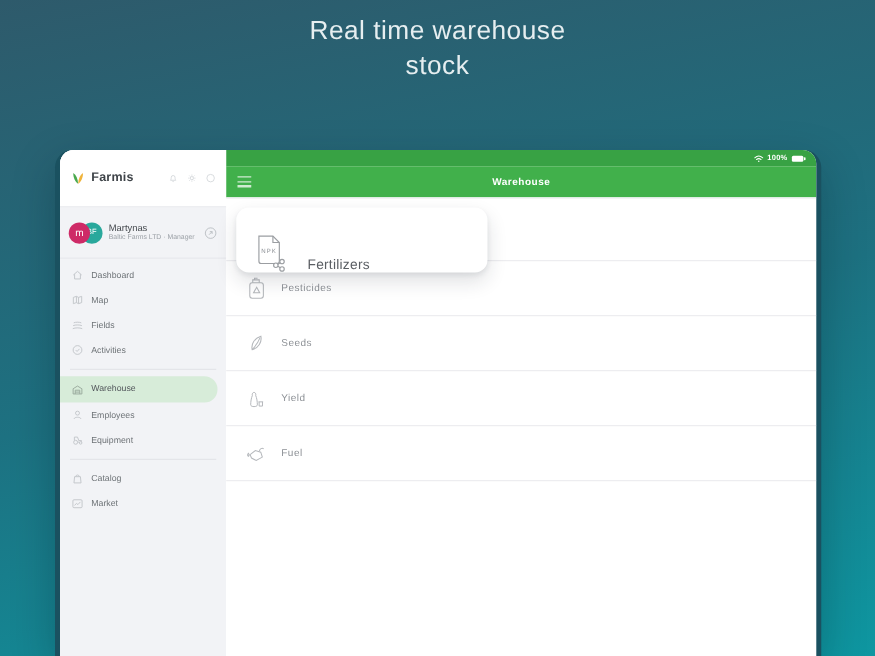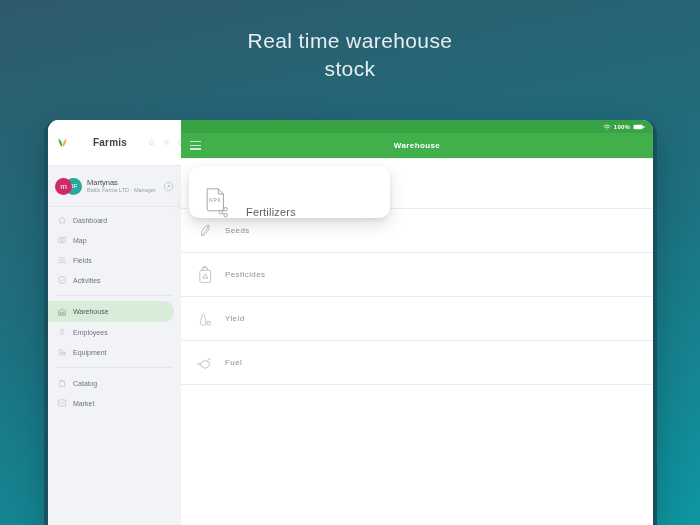--- a/index.html
+++ b/index.html
@@ -1,35 +1,35 @@
 <!DOCTYPE html>
 <html><head>
 <meta charset="utf-8">
 <style>
   * { margin:0; padding:0; box-sizing:border-box; }
   html,body { width:700px; height:525px; }
   body { font-family:"Liberation Sans",sans-serif; }
   .stage { position:relative; width:700px; height:525px; overflow:hidden;
            background:linear-gradient(168deg,#2e5a6b 0%,#1d7181 52%,#0e97a1 100%); }
 
-  .hero { position:absolute; top:27px; left:0; right:0; margin:0 auto; width:215px;
+  .hero { position:absolute; top:11px; left:0; right:0; margin:0 auto; width:215px;
           text-align:center; font-size:21px; line-height:28px; font-weight:300;
           color:#e6eef0; letter-spacing:.4px; }
 
   
   .tablet { position:absolute; left:44px; top:120px; width:613px; height:405px;
             background:#1a5160; border-radius:14px 14px 0 0;
             box-shadow:0 12px 34px rgba(0,25,35,.28); }
   .tablet-inner { position:absolute; left:4px; right:4px; top:0; bottom:0;
             border-radius:11px 11px 0 0; overflow:hidden; display:flex; background:#fff; }
 
   
   .sidebar { width:133px; background:#f2f3f6; display:flex; flex-direction:column; }
   .logo-row { height:46px; background:#fff; border-bottom:1px solid #e8e9ed;
-              display:flex; align-items:center; padding:0 8px; flex:0 0 auto;gap:20px; }
+              display:flex; align-items:center; padding:0 8px; flex:0 0 auto; }
   .brand { font-size:10px; font-weight:700; color:#3e4348; margin-left:4px;
            letter-spacing:.2px; flex:1; }
   .top-icons { display:flex; gap:6px; align-items:center; color:#d2d5d9; }
 
   .profile-row { height:41px; border-bottom:1px solid #e8e9ed; display:flex;
                  align-items:center; padding:0 7px; flex:0 0 auto; }
   .avatars { position:relative; width:27px; height:17px; flex:0 0 auto; }
   .av { position:absolute; top:0; width:17px; height:17px; border-radius:50%;
         color:#fff; display:flex; align-items:center; justify-content:center; }
   .av-user { left:0; z-index:2; background:#ce2a67; font-size:8px; }
@@ -262,36 +262,36 @@
           <span class="appbar-title">Warehouse</span>
         </div>
 
         <div class="content">
 
           <div class="w-row phantom"></div>
 
           <div class="w-row">
             <span class="w-icon">
               <svg viewBox="0 0 18 20" width="17" height="19" fill="none" stroke="currentColor" stroke-width="0.9">
-                <path d="M5 15.5 C4 10.5 7 5.8 12.4 4.2 C13.4 9.2 10.4 14 5 15.5 Z"></path>
-                <path d="M5 15.5 C8 12.5 10.2 9.2 11.6 5.6"></path>
-              </svg>
-            </span>
-            <span class="w-label">Seeds</span>
+                <rect x="3" y="5.5" width="11.5" height="13" rx="2"></rect>
+                <path d="M5.5 5.5 V3 H11 V5.5 M7 3 V1.6 H9.6"></path>
+                <path d="M8.8 9.3 L11.4 13.9 H6.2 Z"></path>
+              </svg>
+            </span>
+            <span class="w-label">Pesticides</span>
           </div>
 
           <div class="w-row">
             <span class="w-icon">
               <svg viewBox="0 0 18 20" width="17" height="19" fill="none" stroke="currentColor" stroke-width="0.9">
-                <rect x="3" y="5.5" width="11.5" height="13" rx="2"></rect>
-                <path d="M5.5 5.5 V3 H11 V5.5 M7 3 V1.6 H9.6"></path>
-                <path d="M8.8 9.3 L11.4 13.9 H6.2 Z"></path>
-              </svg>
-            </span>
-            <span class="w-label">Pesticides</span>
+                <path d="M5 15.5 C4 10.5 7 5.8 12.4 4.2 C13.4 9.2 10.4 14 5 15.5 Z"></path>
+                <path d="M5 15.5 C8 12.5 10.2 9.2 11.6 5.6"></path>
+              </svg>
+            </span>
+            <span class="w-label">Seeds</span>
           </div>
 
           <div class="w-row">
             <span class="w-icon">
               <svg viewBox="0 0 18 22" width="16" height="20" fill="none" stroke="currentColor" stroke-width="0.9">
                 <path d="M5.5 8 C4.5 10.5 4 13.5 4 16.5 C4 18.6 10 18.6 10 16.5 C10 13.5 9.5 10.5 8.5 8"></path>
                 <path d="M5.5 8 C5 6.4 6 5.3 7 5.3 C8 5.3 9 6.4 8.5 8"></path>
                 <path d="M11.6 13.8 V17.6 H14.6 V13.8 M11 13.8 H15.2"></path>
               </svg>
             </span>

